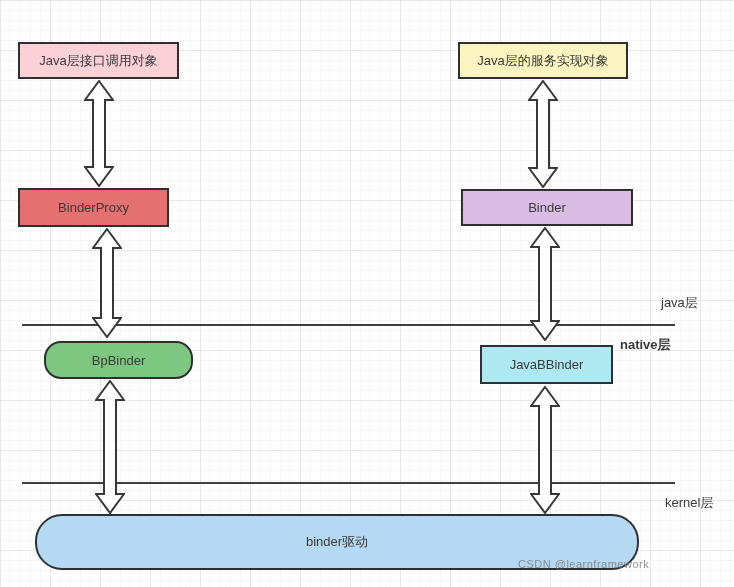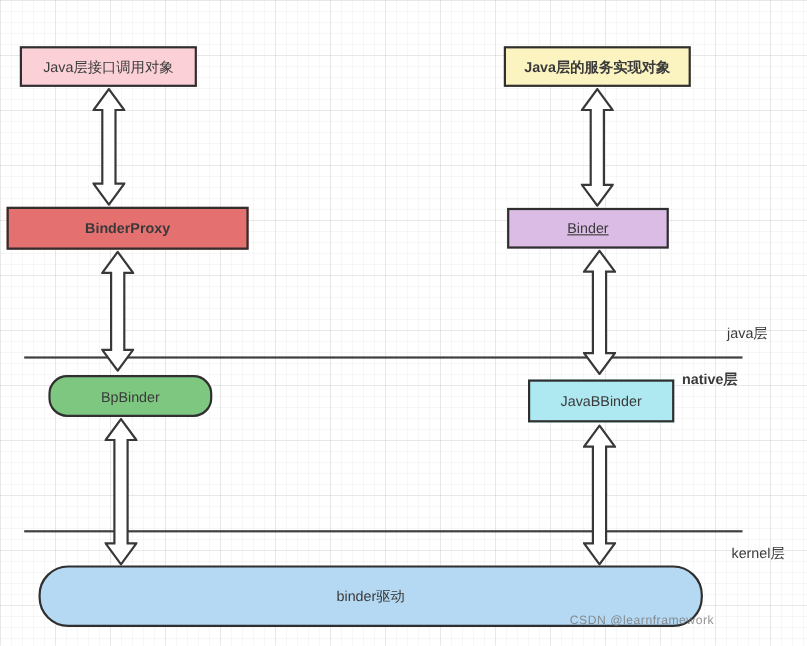--- a/index.html
+++ b/index.html
@@ -27,22 +27,22 @@
     display: flex;
     align-items: center;
     justify-content: center;
     font-size: 13px;
     color: #3a3a3a;
     text-align: center;
     white-space: nowrap;
   }
   .box-java-caller   { left: 18px;  top: 42px;  width: 161px; height: 37px; }
   .box-java-service  { left: 458px; top: 42px;  width: 170px; height: 37px; }
-  .box-binderproxy   { left: 6px;  top: 188px; width: 220px; height: 39px; font-weight: bold; }
-  .box-binder        { left: 461px; top: 189px; width: 147px; height: 37px; text-decoration: underline; }
+  .box-binderproxy   { left: 18px;  top: 188px; width: 151px; height: 39px; }
+  .box-binder        { left: 461px; top: 189px; width: 172px; height: 37px; }
   .box-bpbinder      { left: 44px;  top: 341px; width: 149px; height: 38px; border-radius: 17px; }
   .box-javabbinder   { left: 480px; top: 345px; width: 133px; height: 39px; }
   .box-binder-driver { left: 35px;  top: 514px; width: 604px; height: 56px; }
 
   .hline {
     position: absolute;
     left: 22px;
     width: 653px;
     height: 0;
     border-top: 2px solid #3f3f3f;
@@ -106,21 +106,21 @@
       <polygon points="15,1 29,20 21,20 21,114 29,114 15,133 1,114 9,114 9,20 1,20" fill="#ffffff" stroke="#383838" stroke-width="2" stroke-linejoin="miter"></polygon>
     </svg>
   <svg class="arrow arrow-6" viewBox="0 0 30 128" width="30" height="128">
       <polygon points="15,1 29,20 21,20 21,108 29,108 15,127 1,108 9,108 9,20 1,20" fill="#ffffff" stroke="#383838" stroke-width="2" stroke-linejoin="miter"></polygon>
     </svg>
 
   <div class="box box-java-caller" style="background: rgb(251, 209, 215);">
     <span>Java层接口调用对象</span>
   </div>
 
-  <div class="box box-java-service" style="background: rgb(251, 244, 193); font-weight: bold;">
+  <div class="box box-java-service" style="background: rgb(251, 244, 193);">
     <span>Java层的服务实现对象</span>
   </div>
 
   <div class="box box-binderproxy" style="background: rgb(229, 112, 112);">
     <span>BinderProxy</span>
   </div>
 
   <div class="box box-binder" style="background: rgb(219, 188, 229);">
     <span>Binder</span>
   </div>

